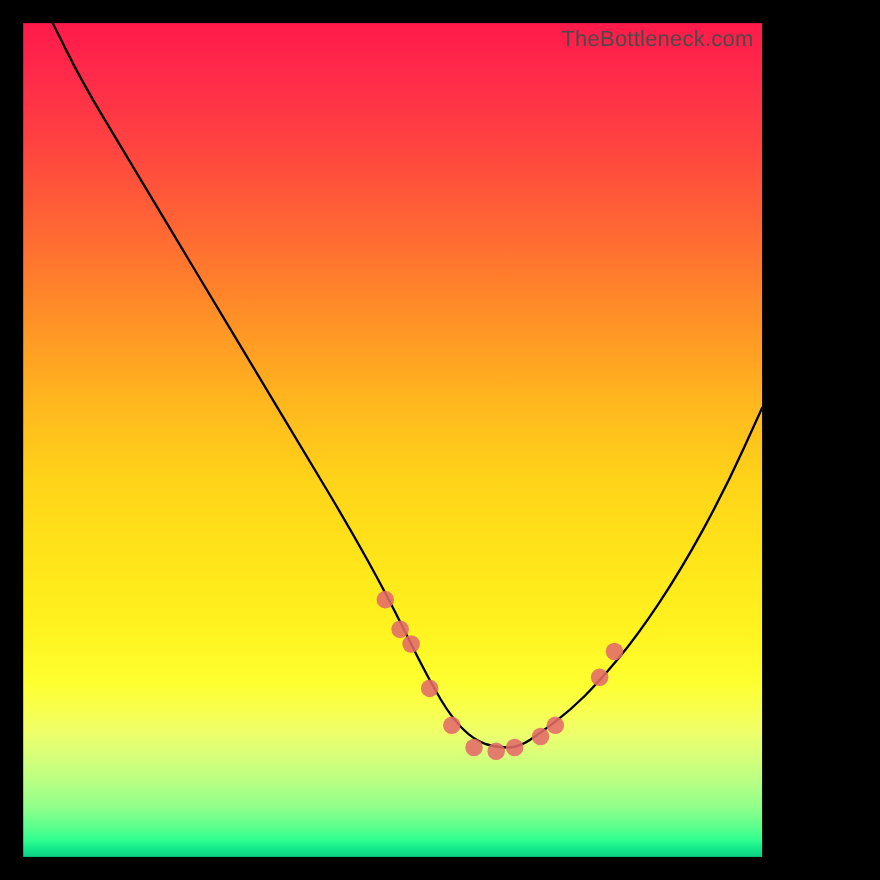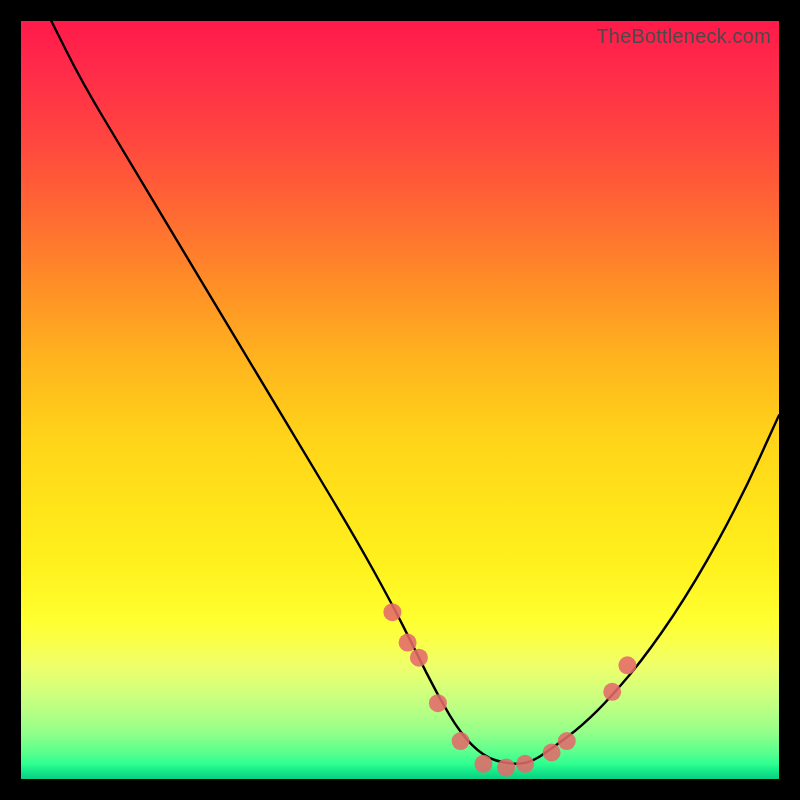--- a/index.html
+++ b/index.html
@@ -14,21 +14,21 @@
   .outer {
     width: 800px;
     height: 800px;
     background: #000;
     position: relative;
   }
   .plot-area {
     position: absolute;
     left: 21px;
     top: 21px;
-    width: 758px;
+    width: 672px;
     height: 758px;
     overflow: hidden;
   }
   .gradient-bg {
     position: absolute;
     inset: 0;
     background: linear-gradient(to bottom,
       #ff1a4a 0%,
       #ff2a4a 6%,
       #ff4440 15%,

